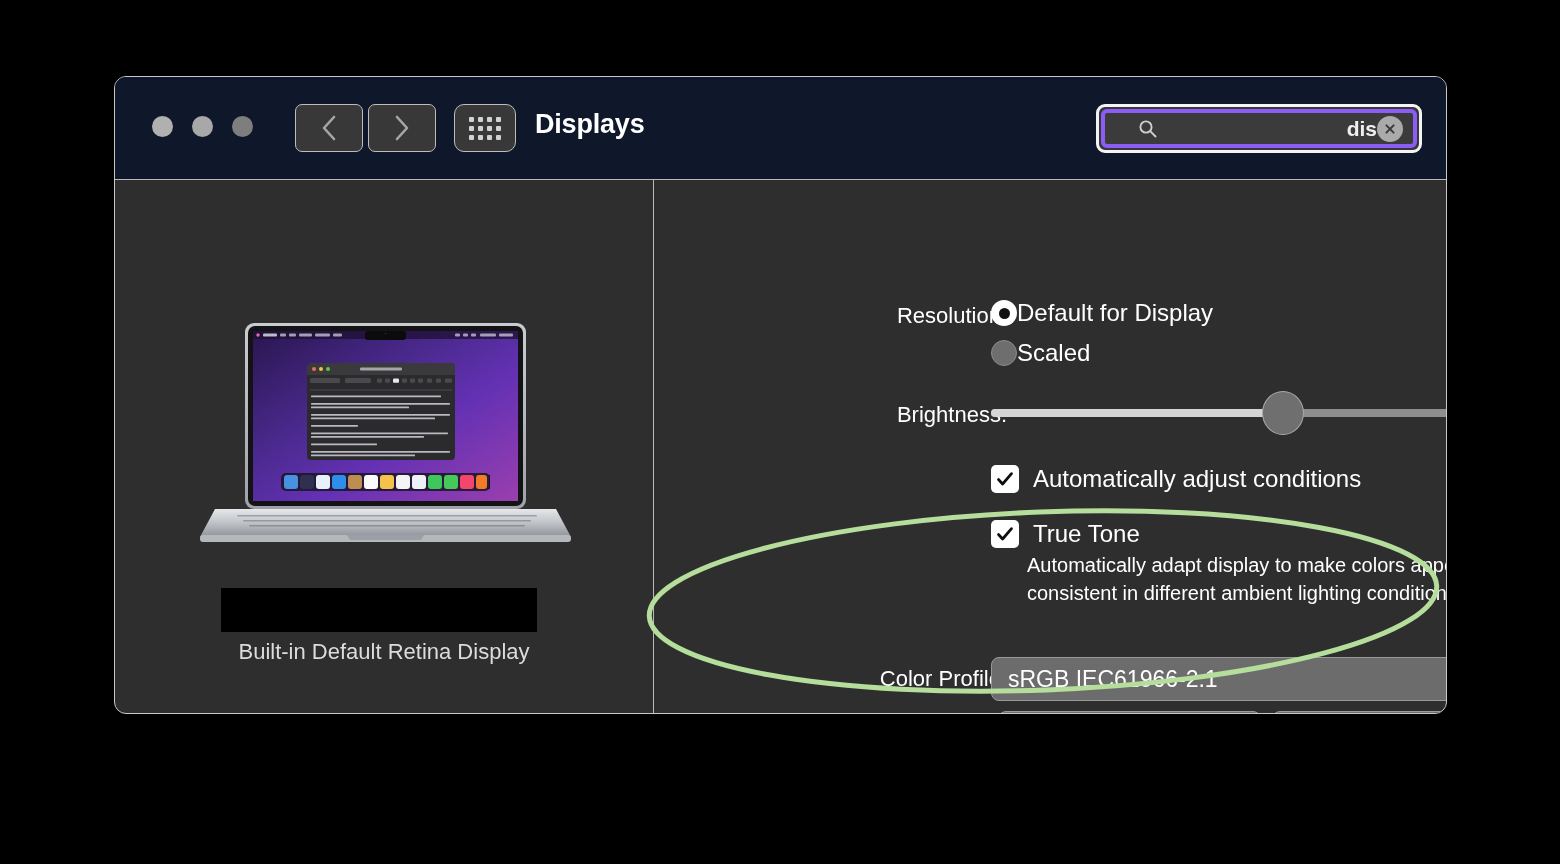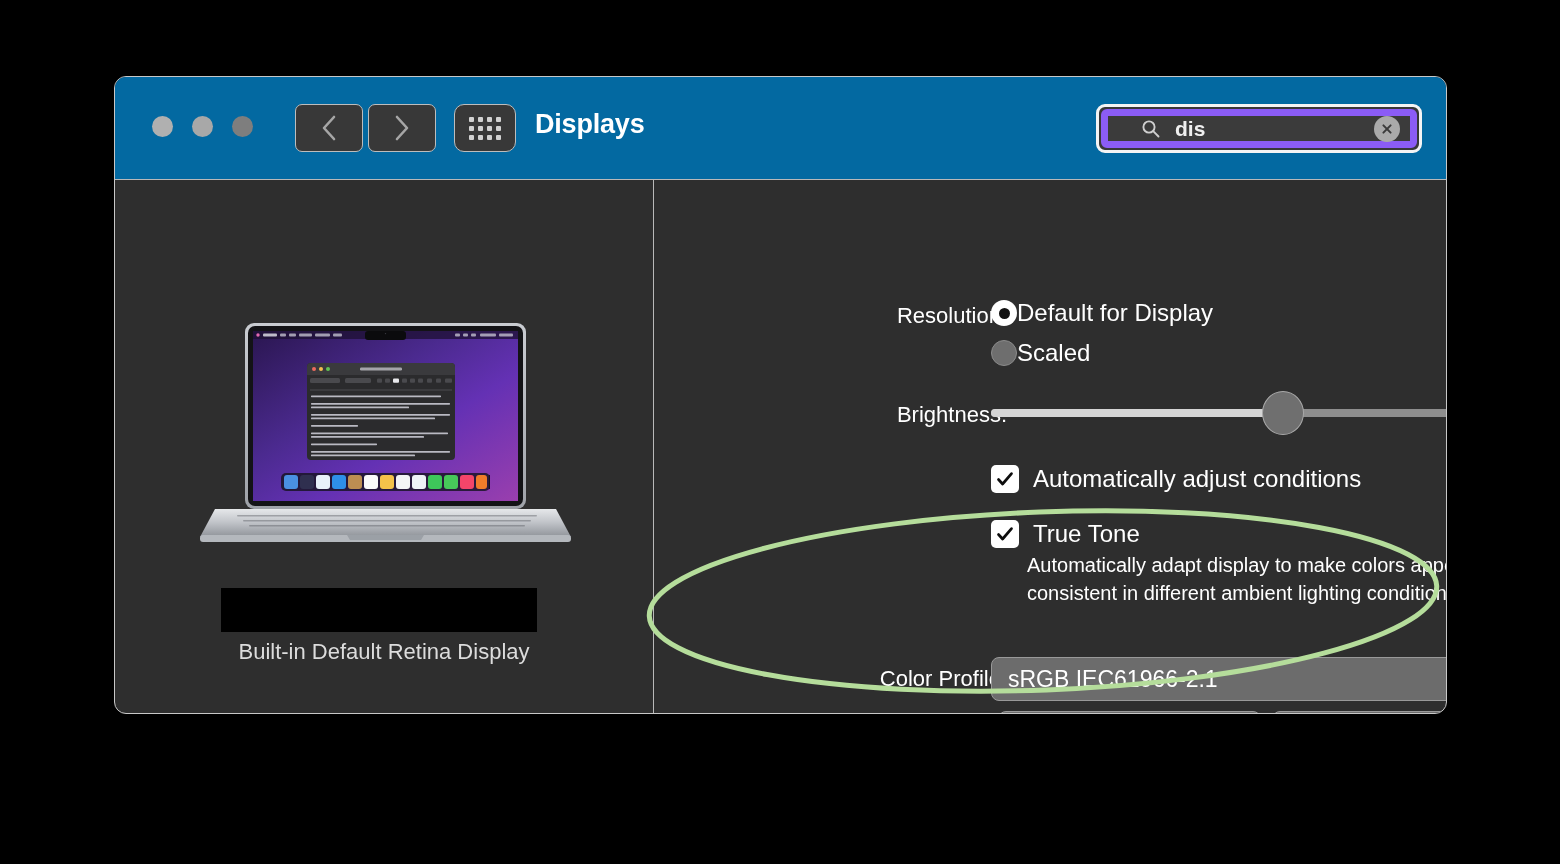--- a/index.html
+++ b/index.html
@@ -28,23 +28,24 @@
     box-sizing: border-box;
     overflow: hidden;
   }
 
   
   #titlebar {
     position: absolute;
     left: 0; top: 0;
     width: 100%;
     height: 103px;
-    background: #0369a1;
+    background: #0f172a;
     border-bottom: 1px solid #b9b9b9;
     box-sizing: border-box;
+    text-align: right;
   }
   #traffic-lights {
     position: absolute;
     left: 37px; top: 39px;
     display: flex;
     gap: 19px;
   }
   .tl {
     width: 21px; height: 21px;
     border-radius: 50%;
@@ -110,21 +111,21 @@
     background: #383838;
     border: 3px solid #f4f4f4;
     box-sizing: border-box;
     padding: 0;
   }
   #search-inner {
     position: absolute;
     left: 2px; top: 2px;
     right: 2px; bottom: 2px;
     background: #3b3b3b;
-    border: 7px solid #8b5cf6;
+    border: 4px solid #8b5cf6;
     border-radius: 6px;
     box-sizing: border-box;
     display: flex;
     align-items: center;
     padding-left: 21px;
   }
   #search-icon {
     margin-left: 12px;
     width: 20px; height: 20px;
     flex: 0 0 auto;

